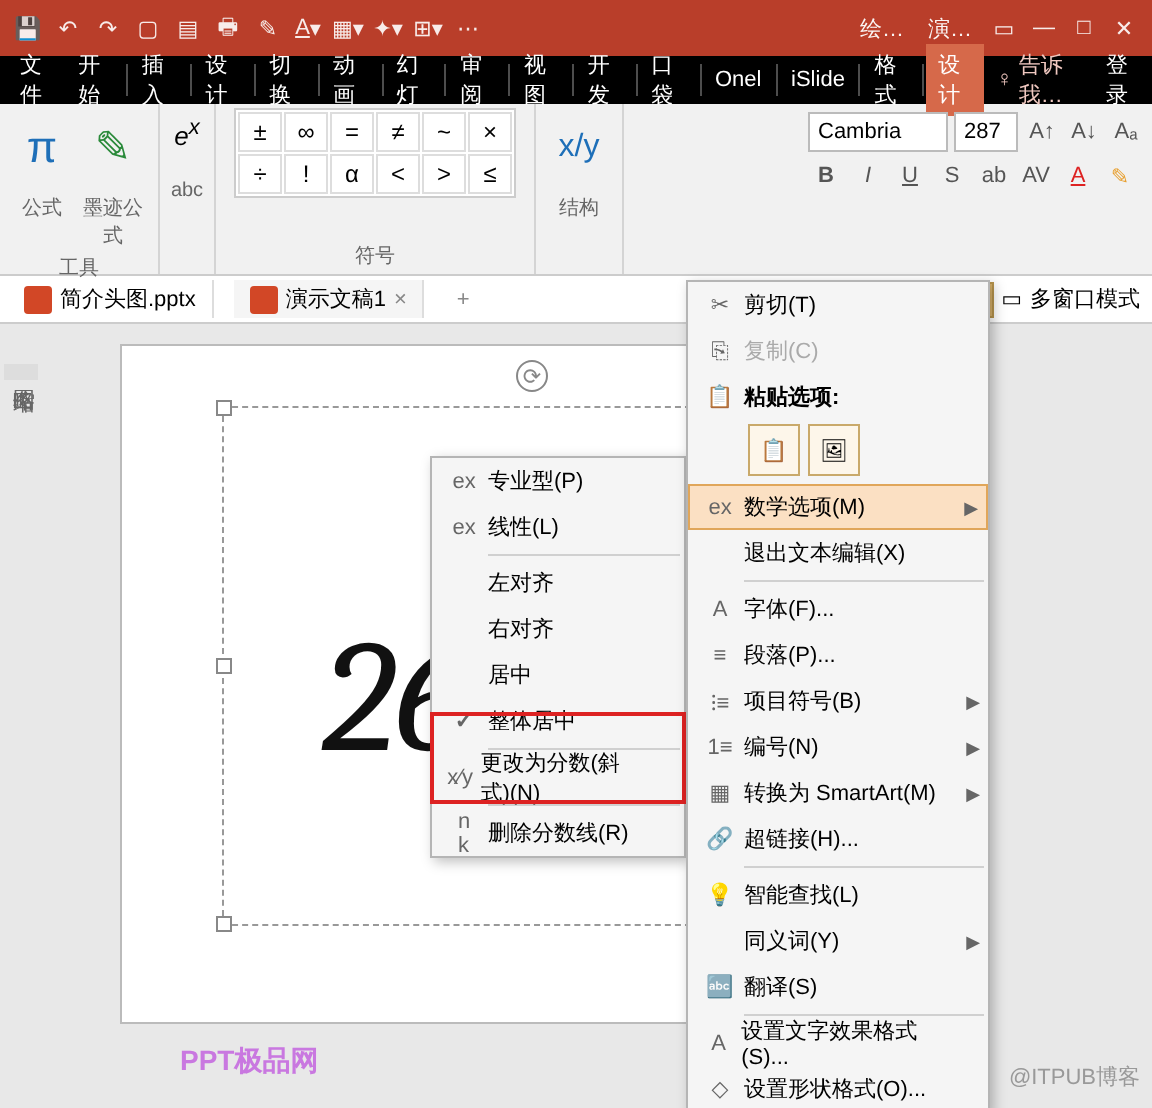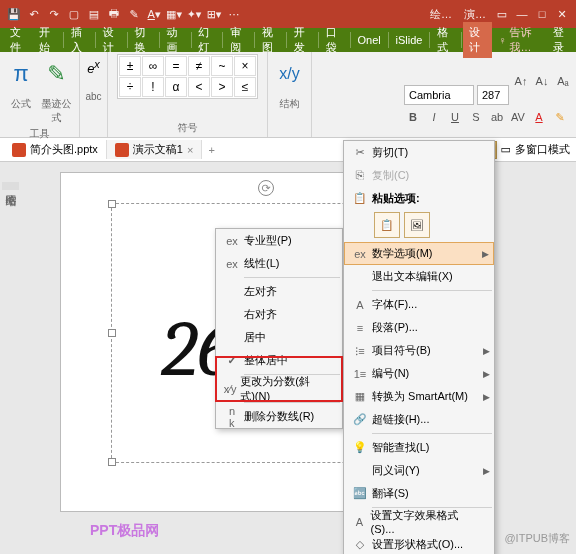--- a/index.html
+++ b/index.html
@@ -1,37 +1,37 @@
 <!DOCTYPE html>
 <html><head>
 <meta charset="utf-8">
 <style>
 *{box-sizing:border-box;margin:0;padding:0;font-family:"Microsoft YaHei",sans-serif;font-size:11px;}
 body{width:576px;height:554px;background:#e4e4e4;overflow:hidden;position:relative;}
 .titlebar{height:28px;background:#b93e2a;display:flex;align-items:center;padding:0 4px;color:#fff;}
 .titlebar .ticon{width:18px;height:18px;display:flex;align-items:center;justify-content:center;margin:0 1px;opacity:0.9;}
 .titlebar .spacer{flex:1;}
 .titlebar .ttext{padding:0 6px;opacity:0.95;}
-.ribbon-tabs{height:24px;background:#4d7c0f;display:flex;align-items:center;color:#fff;padding-left:4px;}
+.ribbon-tabs{height:24px;background:#000000;display:flex;align-items:center;color:#fff;padding-left:4px;}
 .ribbon-tabs .tab{padding:3px 6px;cursor:pointer;}
 .ribbon-tabs .sep{width:1px;height:16px;background:rgba(255,255,255,0.3);margin:0 1px;}
 .ribbon-tabs .active{background:#d6694a;}
 .ribbon-tabs .tell{color:#f0c8c0;display:flex;align-items:center;gap:3px;}
 .ribbon{height:86px;background:#f1f1f1;border-bottom:1px solid #ccc;display:flex;}
 .rgroup{border-right:1px solid #d4d4d4;padding:2px 4px;display:flex;flex-direction:column;align-items:center;justify-content:space-between;}
 .rgroup .glabel{font-size:10px;color:#666;text-align:center;padding-top:2px;}
 .btncol{display:flex;flex-direction:column;align-items:center;gap:1px;}
 .bigbtn{width:34px;height:40px;display:flex;align-items:center;justify-content:center;font-size:22px;color:#1e6fb8;}
 .symgrid{display:grid;grid-template-columns:repeat(6,22px);grid-auto-rows:20px;gap:1px;border:1px solid #ccc;background:#fff;padding:1px;}
 .symgrid div{border:1px solid #ddd;display:flex;align-items:center;justify-content:center;font-size:12px;background:#fff;}
 .fontgroup{padding:4px;}
 .fontrow{display:flex;align-items:center;gap:3px;margin-bottom:3px;}
-.fontsel{border:1px solid #bbb;background:#fff;padding:1px 4px;font-size:11px;height:20px;display:flex;align-items:center;margin-top:29px;}
+.fontsel{border:1px solid #bbb;background:#fff;padding:1px 4px;font-size:11px;height:20px;display:flex;align-items:center;}
 .fbtn{width:18px;height:18px;display:flex;align-items:center;justify-content:center;color:#555;}
-.doctabs{height:24px;background:#fff;border-bottom:1px solid #ccc;display:flex;align-items:center;padding-left:4px;}
+.doctabs{height:24px;background:#fff;border-bottom:1px solid #ccc;display:flex;align-items:center;padding-left:4px;gap:10px;}
 .doctab{display:flex;align-items:center;gap:4px;padding:2px 8px;border-right:1px solid #ddd;}
 .doctab .picon{width:14px;height:14px;background:#d24726;border-radius:2px;}
 .doctab.active{background:#f5f5f5;}
 .doctabs .rightctl{margin-left:auto;display:flex;align-items:center;gap:4px;padding-right:6px;}
 .rightctl .sq{width:18px;height:18px;background:#d8b26a;border:1px solid #b8954d;}
 .canvas{position:absolute;top:162px;left:0;right:0;bottom:0;background:#e8e8e8;}
 .sidetext{position:absolute;left:2px;top:20px;writing-mode:vertical-rl;font-size:11px;color:#666;background:#ddd;padding:4px 1px;}
 .slide{position:absolute;left:60px;top:10px;width:420px;height:340px;background:#fff;border:1px solid #bbb;}
 .selbox{position:absolute;left:50px;top:30px;width:310px;height:260px;border:1px dashed #999;}
 .selbox .handle{position:absolute;width:8px;height:8px;background:#fff;border:1px solid #888;}

